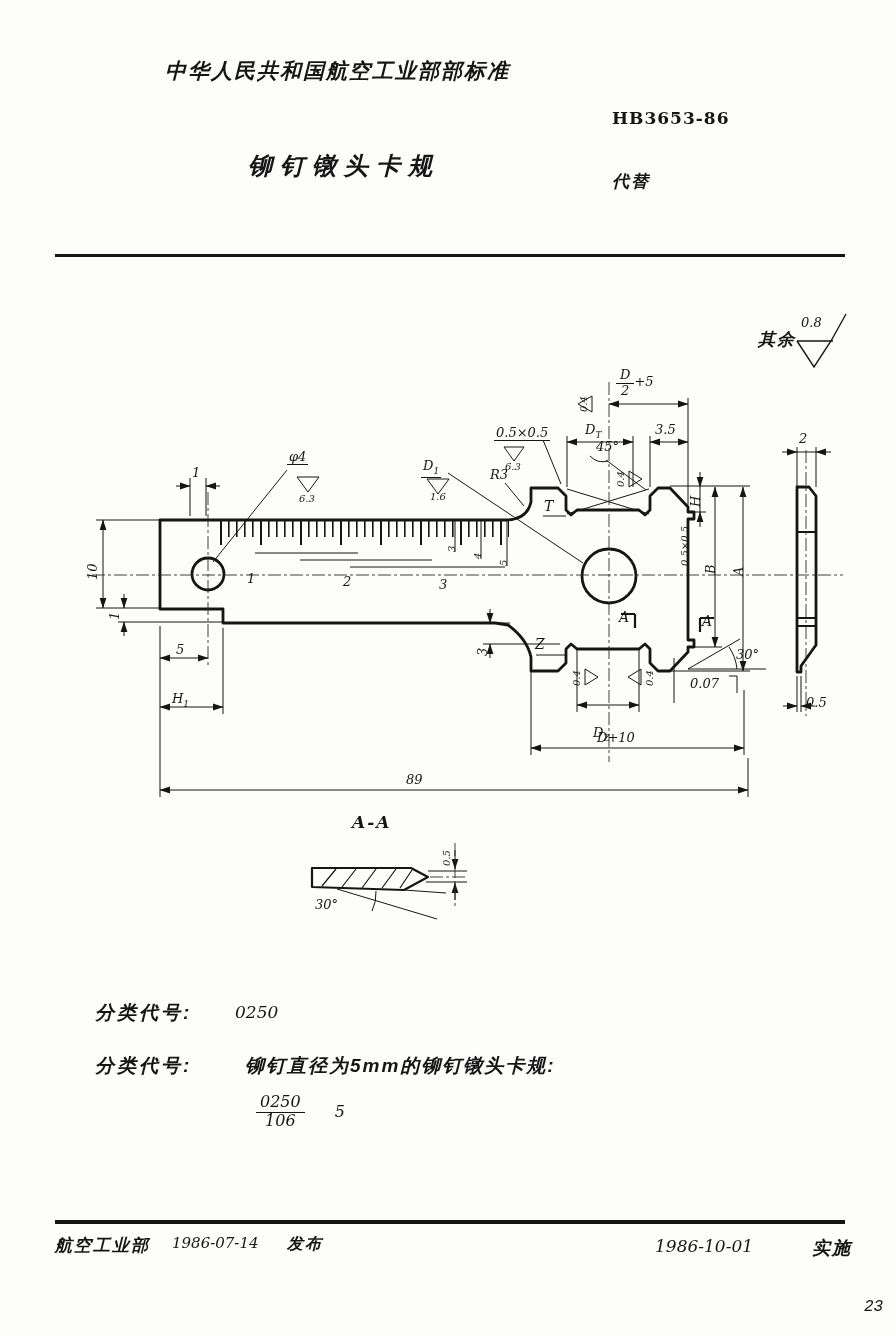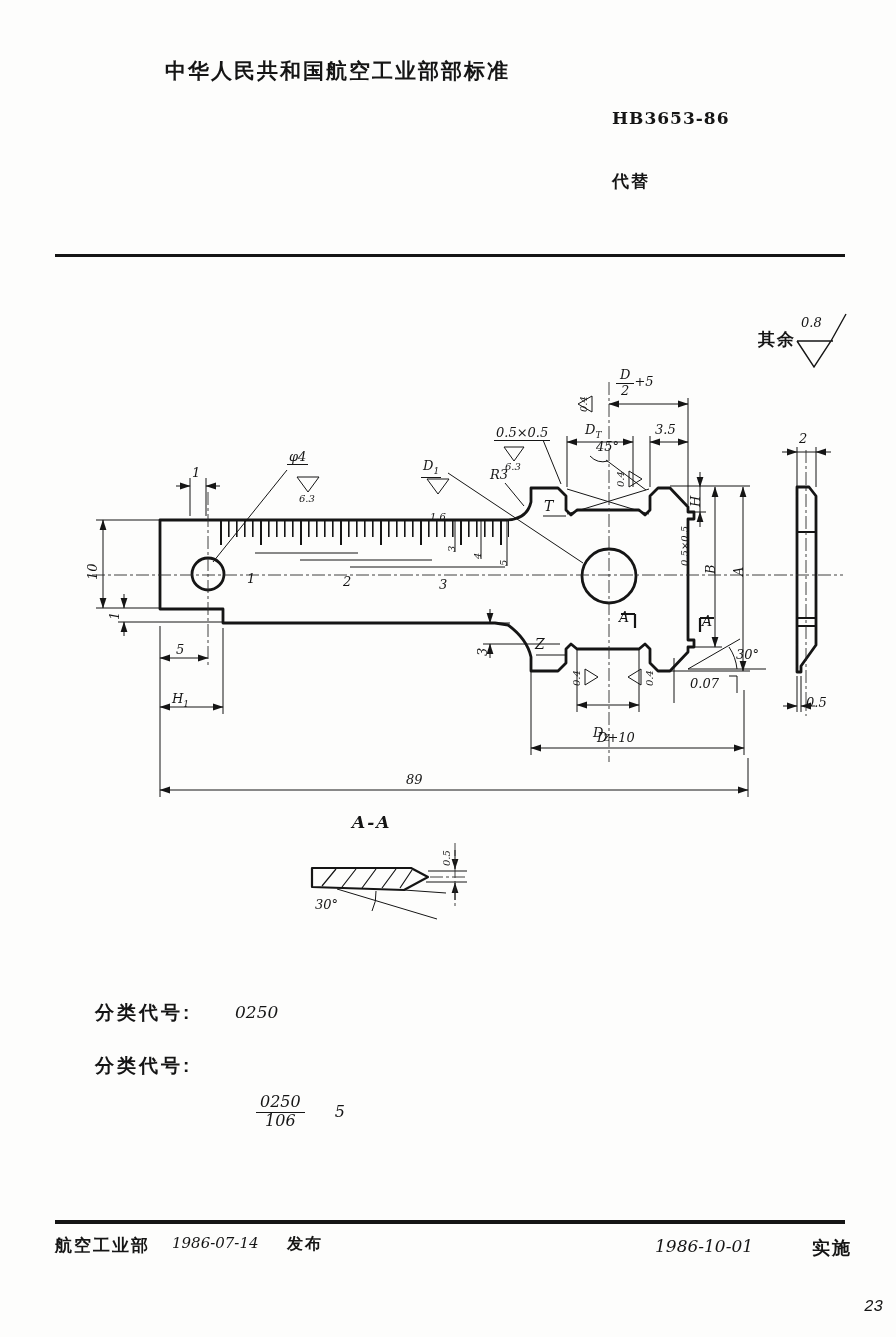--- a/index.html
+++ b/index.html
@@ -1,18 +1,18 @@
 <!DOCTYPE html>
 <html><head>
 <meta charset="utf-8">
 <style>
   html,body{margin:0;padding:0;background:#e8e8e8;}
   .page{position:relative;width:896px;height:1337px;background:#fdfdfc;overflow:hidden;
         font-family:"Liberation Sans",sans-serif;color:#151515;}
-  .abs{position:absolute;white-space:nowrap;}
+  .abs{position:absolute;white-space:nowrap;font-style:italic;}
   
   .org{font-weight:bold;font-size:21px;letter-spacing:2px;}
   .stdno{font-weight:bold;font-size:17px;letter-spacing:1px;font-family:"DejaVu Sans",sans-serif;}
   .title{font-weight:bold;font-size:24px;letter-spacing:8px;}
   .cn-b{font-weight:bold;font-size:18px;letter-spacing:2px;}
   .rule{position:absolute;background:#151515;}
   
   .dim{position:absolute;font-family:"DejaVu Serif",serif;font-style:italic;
        font-size:13px;white-space:nowrap;line-height:1;}
   .dim sub{font-size:9px;font-style:italic;}
@@ -28,20 +28,21 @@
   .drawing{position:absolute;left:0;top:0;}
   .pageno{font-family:Liberation Mono, monospace;font-style:italic;font-size:16px;}
 </style>
 </head>
 <body>
 
 <div class="page">
 
   <div class="abs org" style="left:165px;top:57px">中华人民共和国航空工业部部标准</div>
   <div class="abs stdno serif-i" style="left:612px;top:108px;font-style:normal">HB3653-86</div>
+  <div class="abs title" style="left:248px;top:150px">铆钉镦头卡规</div>
   <div class="abs cn-b" style="left:612px;top:170px;font-size:17px">代替</div>
   <div class="rule" style="left:55px;top:254px;width:790px;height:3px"></div>
 
   <div class="abs cn-b" style="left:758px;top:328px;font-size:17px">其余</div>
   <div class="dim" style="left:801px;top:316px">0.8</div>
 
   <svg class="drawing" width="896" height="1337" viewBox="0 0 896 1337">
     <defs>
       <marker id="arw" markerWidth="11" markerHeight="9" refX="10" refY="4" orient="auto-start-reverse" markerUnits="userSpaceOnUse">
         <path d="M0,0.6 L10.5,4 L0,7.4 Z" fill="#151515"></path>
@@ -153,21 +154,21 @@
       <path d="M806,450 V716"></path>
       <path d="M455,843 V906"></path>
       <path d="M430,877 H468"></path>
     </g>
   </svg>
 
   <span class="dim" style="left:192px;top:466px">1</span>
   <span class="dim" style="left:287px;top:450px"><span class="ul">φ4</span></span>
   <span class="dim sm" style="left:299px;top:494px">6.3</span>
   <span class="dim" style="left:421px;top:459px"><span class="ul"><span>D</span><sub>1</sub></span></span>
-  <span class="dim sm" style="left:430px;top:512px">1.6</span>
+  <span class="dim sm" style="left:430px;top:492px">1.6</span>
   <span class="dim" style="left:490px;top:468px">R3</span>
   <span class="dim" style="left:494px;top:426px"><span class="ul">0.5×0.5</span></span>
   <span class="dim sm" style="left:505px;top:462px">6.3</span>
   <span class="dim" style="left:596px;top:440px">45°</span>
   <span class="dim sm rot" style="left:616px;top:487px">0.4</span>
   <span class="dim" style="left:616px;top:368px"><span class="vfrac">
         <span class="fnum">D</span>
         <span>2</span>
       </span><span>+5</span></span>
   <span class="dim sm rot" style="left:579px;top:412px">0.4</span>
@@ -202,20 +203,21 @@
   <span class="dim" style="left:799px;top:432px">2</span>
   <span class="dim" style="left:806px;top:696px">0.5</span>
   <span class="dim lg" style="left:352px;top:814px">A-A</span>
   <span class="dim" style="left:315px;top:898px">30°</span>
   <span class="dim sm rot" style="left:442px;top:866px">0.5</span>
 
   <div class="abs cn-b" style="left:95px;top:1000px;font-size:19px;letter-spacing:3px">分类代号:</div>
   <div class="abs serif-i" style="left:235px;top:1002px;font-size:17px">0250</div>
 
   <div class="abs cn-b" style="left:95px;top:1053px;font-size:19px;letter-spacing:3px">分类代号:</div>
+  <div class="abs cn-b" style="left:245px;top:1053px;font-size:19px;letter-spacing:2px">铆钉直径为5mm的铆钉镦头卡规:</div>
 
   <div class="mark-frac" style="left:256px;top:1094px">
     <span class="vfrac">
         <span class="fnum">0250</span>
         <span>106</span>
       </span>
     <span style="margin-left:30px">5</span>
   </div>
 
   <div class="rule" style="left:55px;top:1220px;width:790px;height:3.5px"></div>

